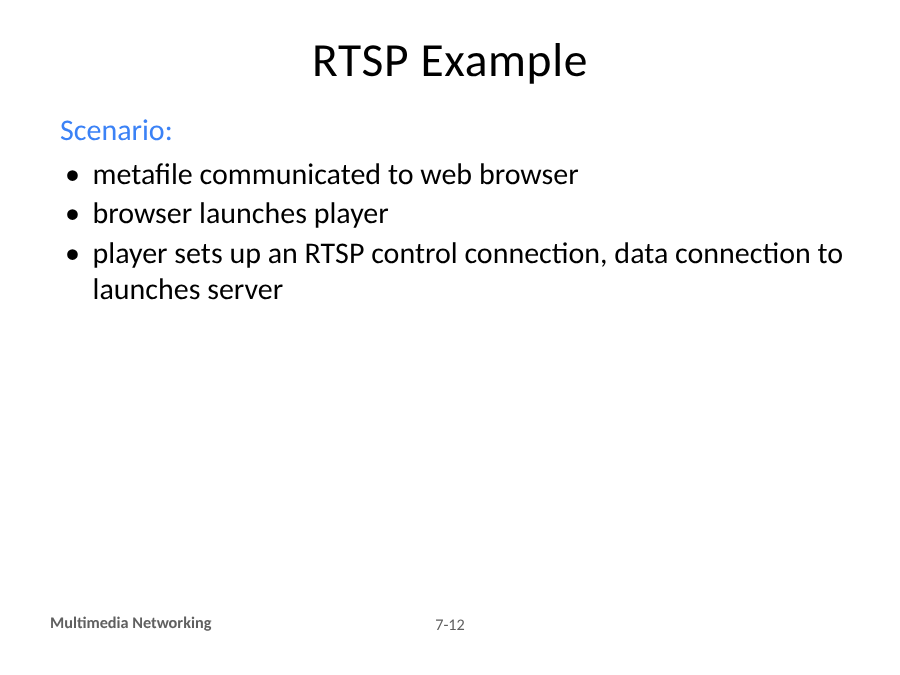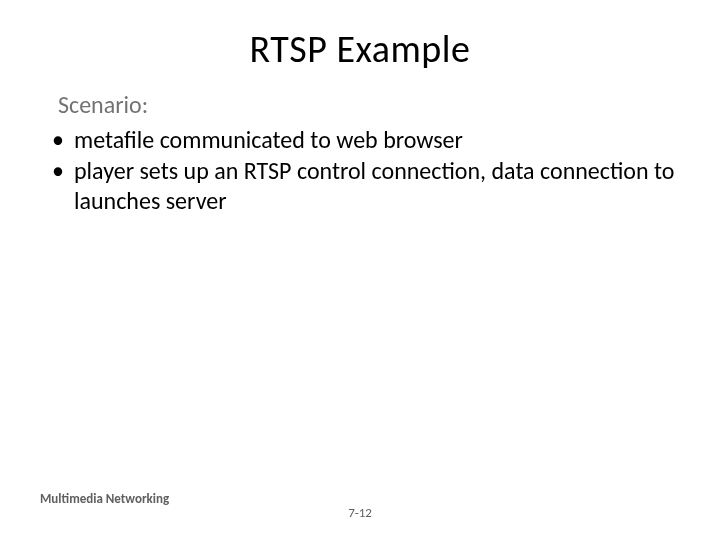--- a/index.html
+++ b/index.html
@@ -1,33 +1,34 @@
 <!DOCTYPE html>
 <html><head>
 <meta charset="utf-8">
 <style>
   * { margin: 0; padding: 0; box-sizing: border-box; }
   html, body { width: 720px; height: 540px; background: #fff; font-family: Calibri, "Segoe UI", Arial, sans-serif; color: #000; }
   .slide { position: relative; width: 720px; height: 540px; padding: 18px 40px 24px 40px; border-radius: 12px; }
   .title { font-size: 38px; font-weight: 400; text-align: center; margin-top: 8px; margin-bottom: 18px; letter-spacing: 0.5px; }
-  .subhead { font-size: 24px; color: #737373; margin-left: 18px; margin-bottom: 6px; }
+  .subhead { font-size: 24px; color: #3b82f6; margin-left: 8px; margin-bottom: 6px; }
   .bullets { list-style: none; padding-left: 12px; font-size: 24px; line-height: 1.22; }
   .bullets li { position: relative; padding-left: 22px; margin-bottom: 2px; }
   .bullets li::before { content: "•"; position: absolute; left: 0; top: 0; }
   .footer { position: absolute; bottom: 20px; left: 40px; right: 40px; font-size: 13px; color: #606060; }
   .footer-left { position: absolute; left: 0; bottom: 14px; font-weight: bold; }
-  .footer-center { position: absolute; left: 50%; transform: translateX(-50%); bottom: 0; }
+  .footer-center { position: absolute; left: 50%; transform: translateX(-50%); bottom: 12px; }
 </style>
 </head>
 <body>
 
 <div class="slide">
   <h1 class="title">RTSP Example</h1>
   <div class="subhead">Scenario:</div>
   <ul class="bullets">
     <li>metafile communicated to web browser</li>
+    <li>browser launches player</li>
     <li>player sets up an RTSP control connection, data connection to launches server</li>
   </ul>
   <div class="footer">
     <span class="footer-left">Multimedia Networking</span>
     <span class="footer-center">7-12</span>
   </div>
 </div>
 
 </body></html>

